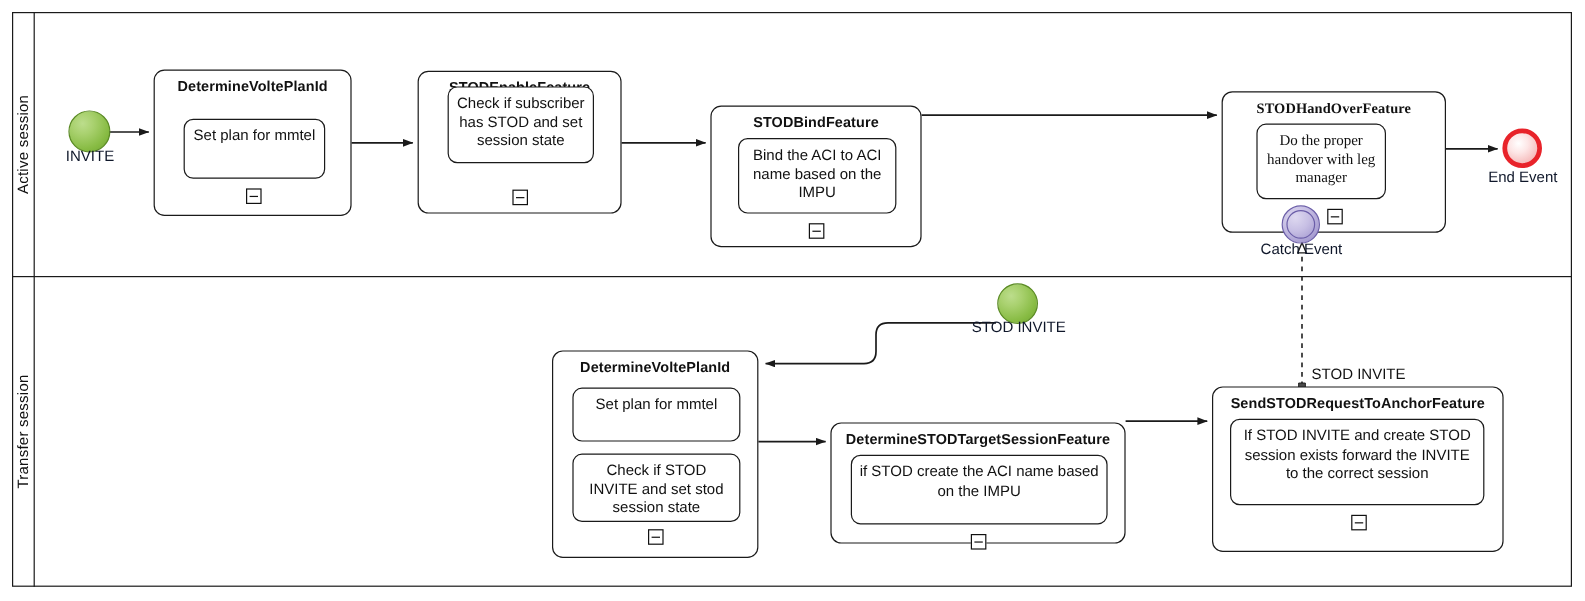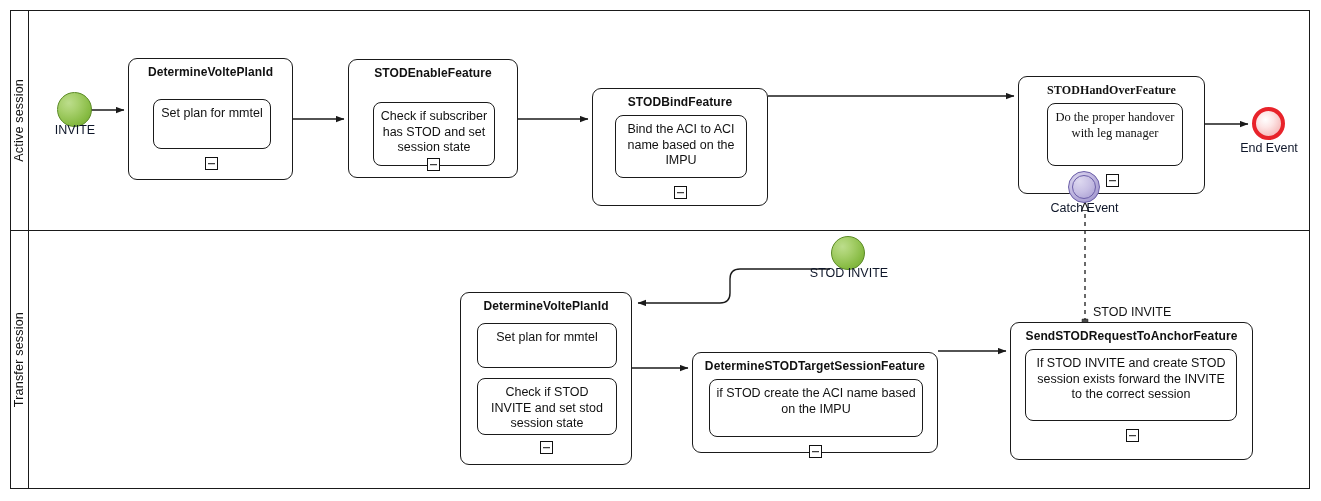--- a/index.html
+++ b/index.html
@@ -94,37 +94,37 @@
   <div class="subproc" style="left:128px;top:58px;width:165px;height:122px;">
     <div class="subproc-title">DetermineVoltePlanId</div>
     <div class="inner-task" style="left:24px;top:40px;width:118px;height:50px;">
       <span>Set plan for mmtel</span>
     </div>
     <div class="collapse-marker" style="left:76px;top:98px;"></div>
   </div>
 
   <div class="subproc" style="left:348px;top:59px;width:170px;height:119px;">
     <div class="subproc-title">STODEnableFeature</div>
-    <div class="inner-task" style="left:24px;top:42px;width:122px;height:64px;">
+    <div class="inner-task" style="left:24px;top:12px;width:122px;height:64px;">
       <span>Check if subscriber has STOD and set session state</span>
     </div>
     <div class="collapse-marker" style="left:78px;top:98px;"></div>
   </div>
 
   <div class="subproc" style="left:592px;top:59px;width:176px;height:118px;margin-top:29px;">
     <div class="subproc-title">STODBindFeature</div>
     <div class="inner-task" style="left:22px;top:26px;width:132px;height:63px;">
       <span>Bind the ACI to ACI name based on the IMPU</span>
     </div>
     <div class="collapse-marker" style="left:81px;top:97px;"></div>
   </div>
 
   <div class="subproc" style="left:1018px;top:76px;width:187px;height:118px;font-family:Liberation Serif, serif;">
     <div class="subproc-title">STODHandOverFeature</div>
-    <div class="inner-task" style="left:28px;top:26px;width:136px;height:63px;">
+    <div class="inner-task" style="left:28px;top:26px;width:108px;height:63px;">
       <span>Do the proper handover with leg manager</span>
     </div>
     <div class="collapse-marker" style="left:87px;top:97px;"></div>
   </div>
 
   <div class="ev-catch-outer" style="position:absolute;left:1068px;top:171px;width:32px;height:32px;">
     <div class="ev-catch-inner"></div>
   </div>
   <div class="ev-label" style="left:1037px;top:201px;width:95px;">Catch Event</div>
 

